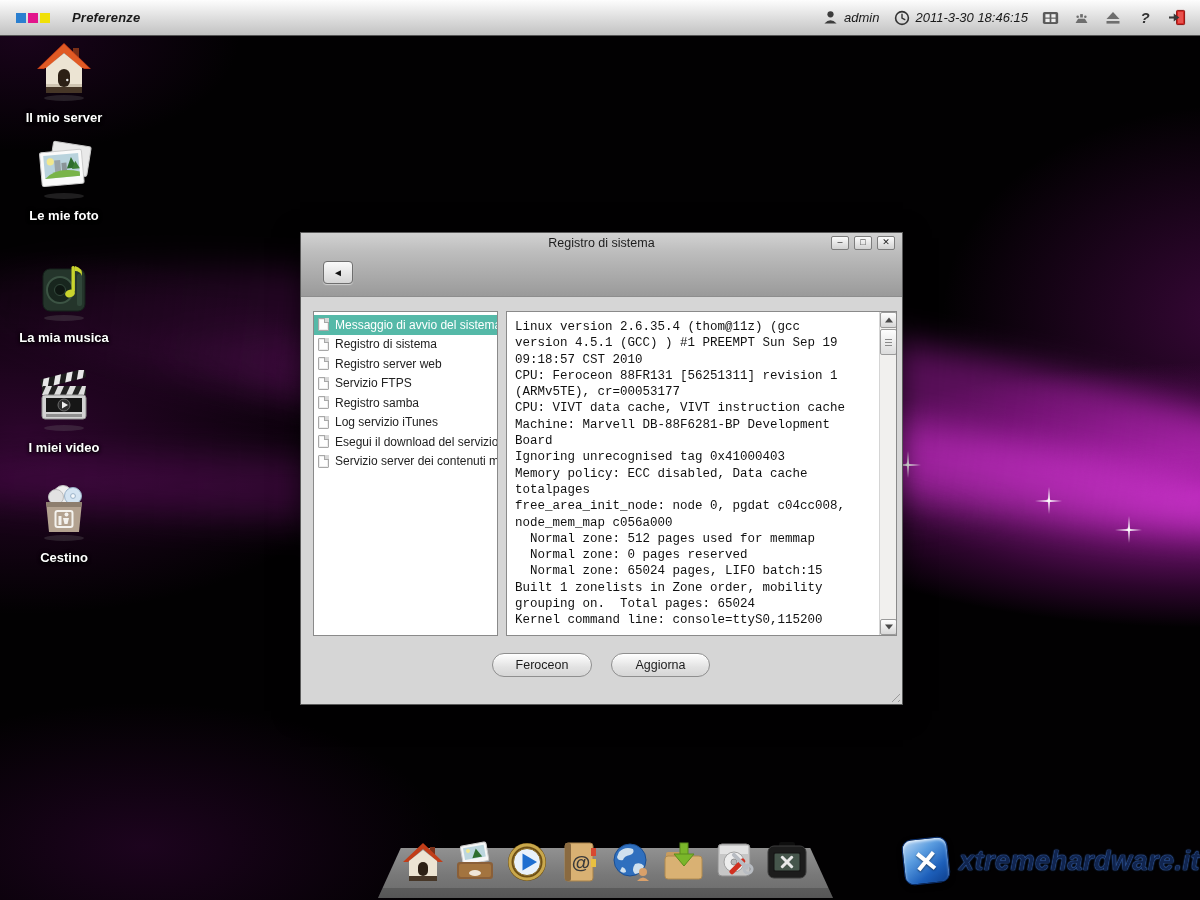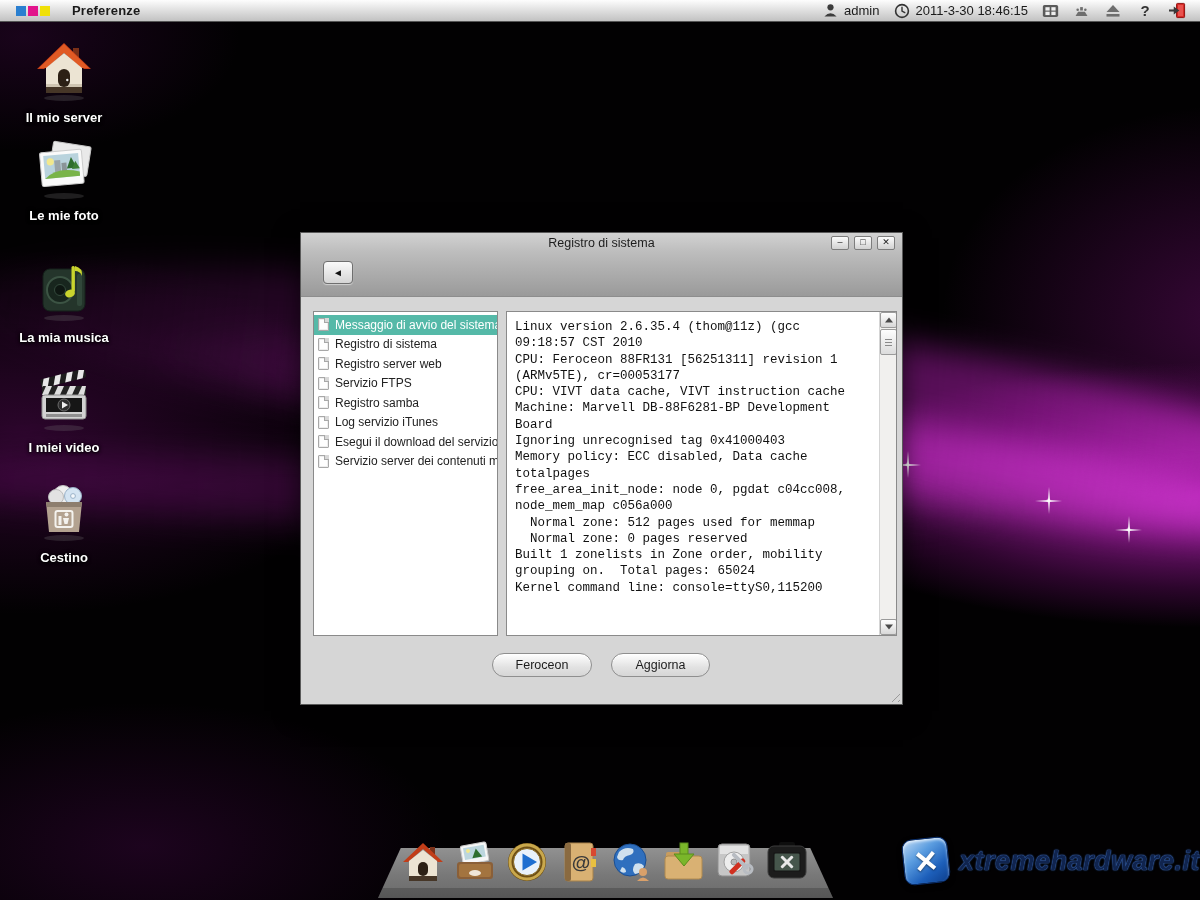--- a/index.html
+++ b/index.html
@@ -23,23 +23,23 @@
   .streak-c { left:-120px; top:460px; width:1150px; height:70px; transform:rotate(2deg);
       background:linear-gradient(to right, rgba(120,15,120,.25), rgba(160,25,160,.3) 60%, transparent); }
   .sparkle { position:absolute; width:5px; height:5px;
       background:radial-gradient(circle,#fff 0%,rgba(255,255,255,.6) 30%,rgba(255,255,255,0) 70%); }
   .sparkle::before,.sparkle::after { content:""; position:absolute; background:linear-gradient(to bottom,transparent,rgba(255,255,255,.95),transparent); }
   .sparkle::before { left:50%; top:-11px; width:2px; height:27px; transform:translateX(-50%); }
   .sparkle::after  { top:50%; left:-11px; height:2px; width:27px; transform:translateY(-50%);
       background:linear-gradient(to right,transparent,rgba(255,255,255,.95),transparent); }
 
   
-  .topbar { position:absolute; left:0; top:0; width:1200px; height:22px;
+  .topbar { position:absolute; left:0; top:0; width:1200px; height:36px;
       background:linear-gradient(#fdfdfd,#dcdcdc 55%,#c2c2c2); border-bottom:1px solid #555;
-      display:flex; align-items:center; font-size:13px; color:#1a1a1a; z-index:50; }
+      display:flex; align-items:center; font-size:13px; color:#1a1a1a; z-index:50;font-style:italic; }
   .logo-squares { display:flex; gap:2px; margin-left:16px; }
   .sq { width:10px; height:10px; }
   .menu-label { font-weight:bold; margin-left:22px; letter-spacing:.2px; }
   .topbar-right { margin-left:auto; display:flex; align-items:center; gap:14px; padding-right:14px; }
   .tb-item { display:flex; align-items:center; gap:5px; }
   .tb-icon { display:inline-flex; width:17px; height:17px; align-items:center; justify-content:center; }
   .help-glyph { font-weight:bold; font-size:15px; color:#333; width:20px; text-align:center; }
 
   
   .dicon { position:absolute; left:8px; width:112px; text-align:center; cursor:default; }
@@ -325,33 +325,35 @@
     </div>
     <div class="li">
       <span class="doc-icon"></span>
       <span class="li-label">Servizio server dei contenuti multimediali</span>
     </div>
   </div>
 
   <div class="panel text-panel">
     <div class="log">
       <div>Linux version 2.6.35.4 (thom@11z) (gcc</div>
+      <div>version 4.5.1 (GCC) ) #1 PREEMPT Sun Sep 19</div>
       <div>09:18:57 CST 2010</div>
       <div>CPU: Feroceon 88FR131 [56251311] revision 1</div>
       <div>(ARMv5TE), cr=00053177</div>
       <div>CPU: VIVT data cache, VIVT instruction cache</div>
       <div>Machine: Marvell DB-88F6281-BP Development</div>
       <div>Board</div>
       <div>Ignoring unrecognised tag 0x41000403</div>
       <div>Memory policy: ECC disabled, Data cache</div>
       <div>totalpages</div>
       <div>free_area_init_node: node 0, pgdat c04cc008,</div>
       <div>node_mem_map c056a000</div>
       <div>  Normal zone: 512 pages used for memmap</div>
       <div>  Normal zone: 0 pages reserved</div>
+      <div>  Normal zone: 65024 pages, LIFO batch:15</div>
       <div>Built 1 zonelists in Zone order, mobility</div>
       <div>grouping on.  Total pages: 65024</div>
       <div>Kernel command line: console=ttyS0,115200</div>
     </div>
     <div class="sbar">
       <div class="sbtn up">
           <span class="tri t-up"></span>
         </div>
       <div class="sthumb"></div>
       <div class="sbtn down">

